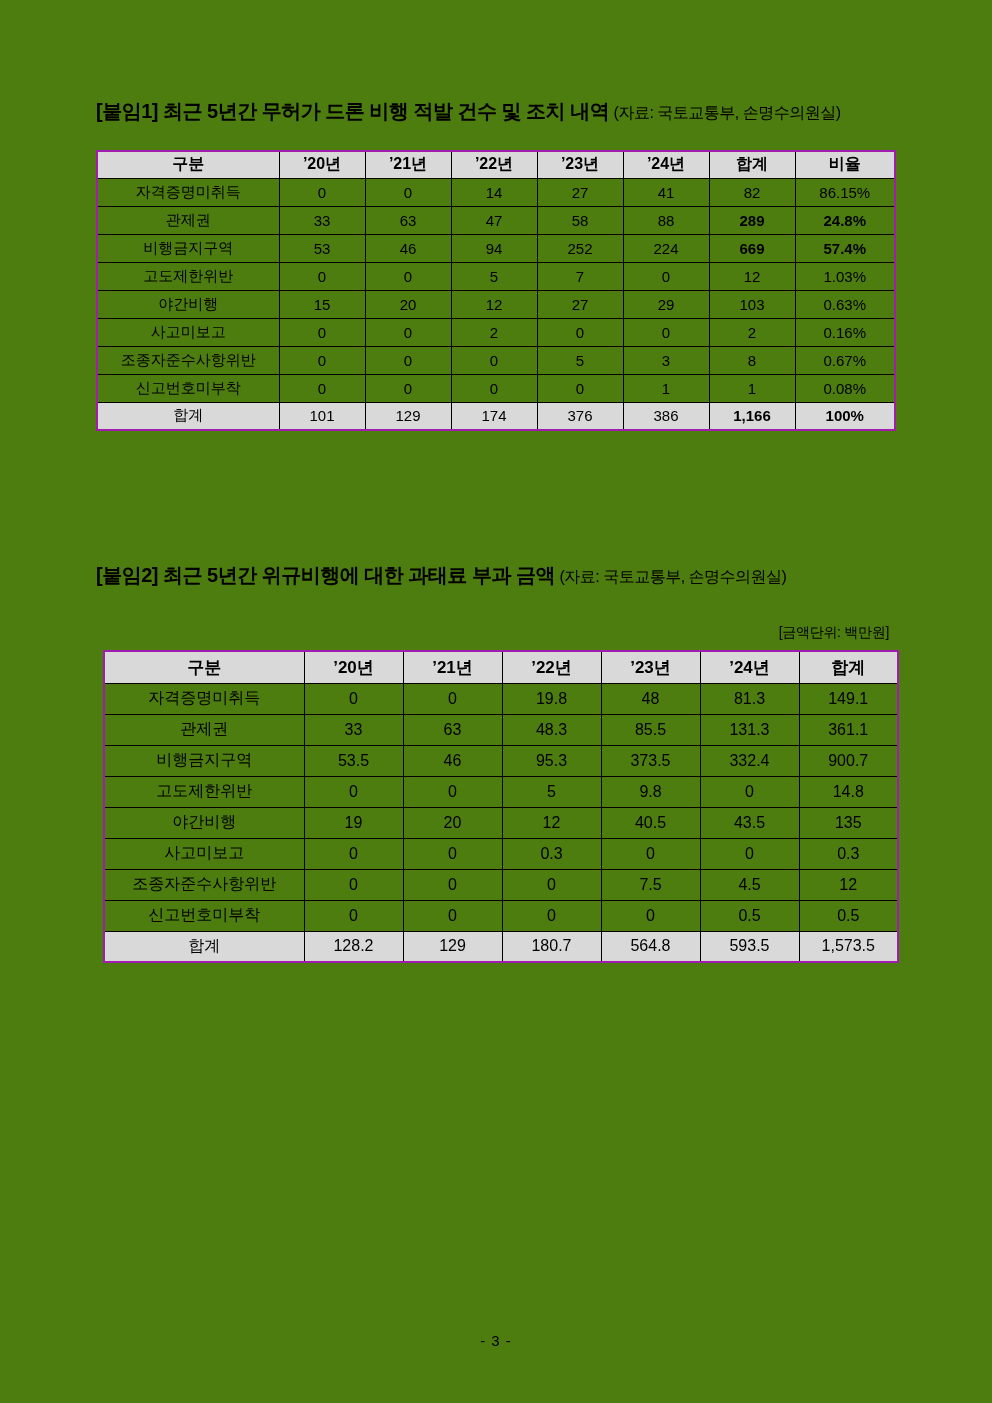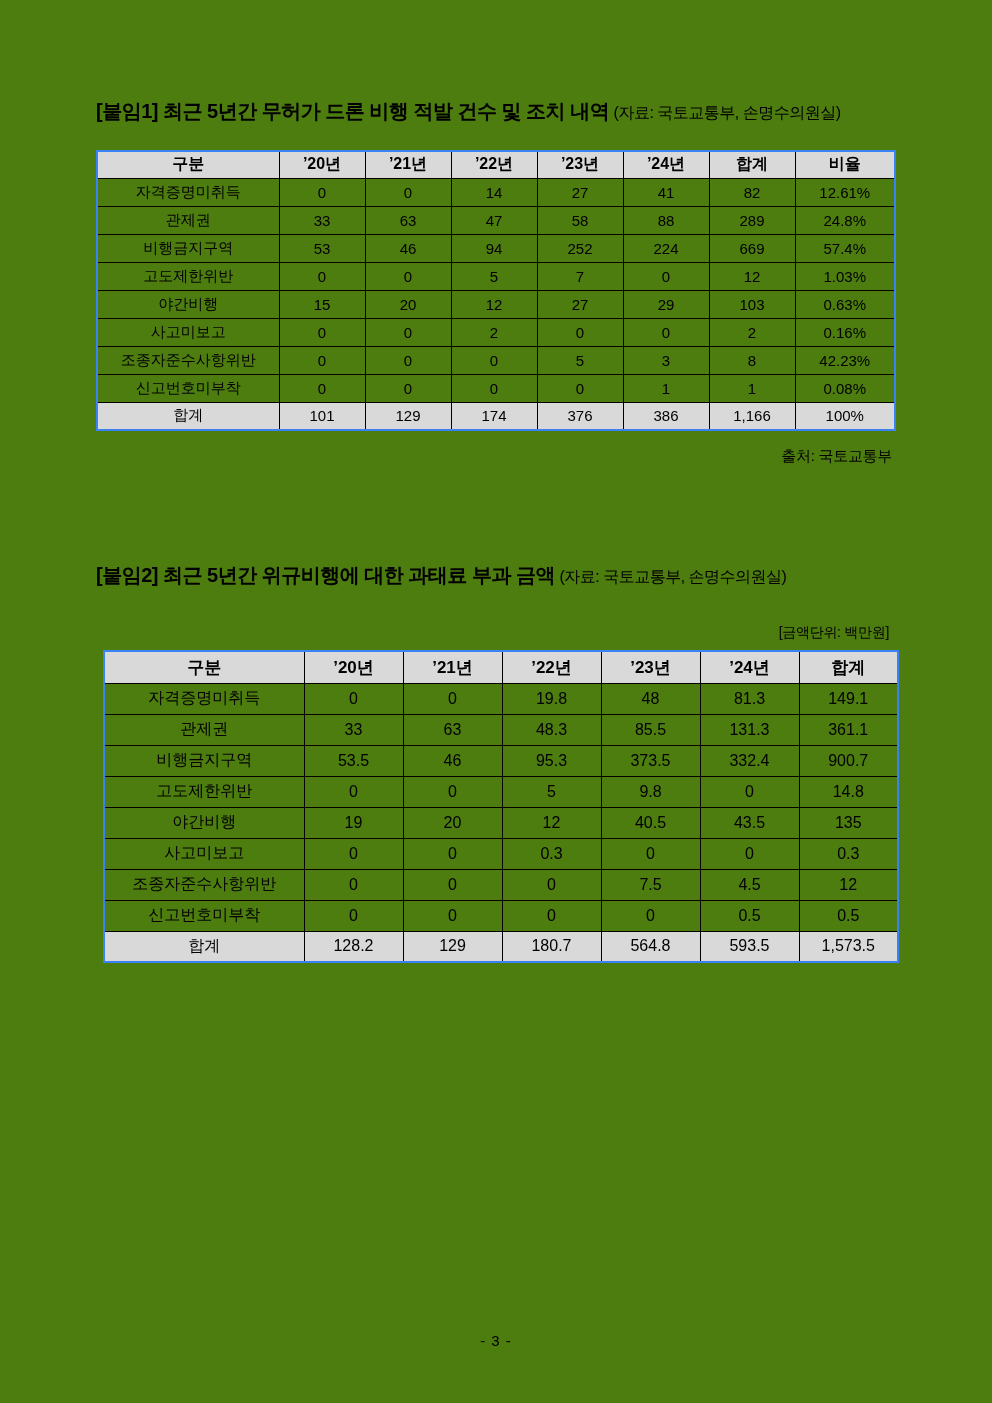--- a/index.html
+++ b/index.html
@@ -15,25 +15,25 @@
   .section { position: absolute; }
   #sec1 { left: 96px; top: 96px; width: 798px; }
   #sec2 { left: 96px; top: 560px; width: 801px; }
 
   .title-line { white-space: nowrap; line-height: 30px; }
   .title-main { font-size: 20px; font-weight: 800; letter-spacing: -0.5px; }
   .title-sub  { font-size: 16px; font-weight: 400; letter-spacing: -0.5px; }
 
   table { border-collapse: collapse; table-layout: fixed; }
   table, th, td { border: 1px solid #000; }
-  table { border: 2px solid #3b82f6; }
+  table { border: 2px solid #a21caf; }
   th, td { text-align: center; vertical-align: middle; overflow: hidden; }
   thead th { background: #d9d9d9; font-weight: 700; }
   tr.total td { background: #d9d9d9; }
-  td.b { font-weight: 400; }
+  td.b { font-weight: 700; }
 
   
   .t1 { width: 797px; margin-top: 22px; font-size: 15px; }
   .t1 thead tr { height: 27px; }
   .t1 tbody tr { height: 28px; }
   .t1 thead th { font-size: 16px; }
   .t1 col.c-label { width: 182px; }
   .t1 col.c-year  { width: 86px; }
   .t1 col.c-sum   { width: 86px; }
   .t1 col.c-ratio { width: 100px; }
@@ -96,21 +96,21 @@
         </thead>
         <tbody>
           <tr>
             <td>자격증명미취득</td>
             <td>0</td>
             <td>0</td>
             <td>14</td>
             <td>27</td>
             <td>41</td>
             <td>82</td>
-            <td>12.61%</td>
+            <td>86.15%</td>
           </tr>
           <tr>
             <td>관제권</td>
             <td>33</td>
             <td>63</td>
             <td>47</td>
             <td>58</td>
             <td>88</td>
             <td class="b">289</td>
             <td class="b">24.8%</td>
@@ -156,21 +156,21 @@
             <td>0.16%</td>
           </tr>
           <tr>
             <td>조종자준수사항위반</td>
             <td>0</td>
             <td>0</td>
             <td>0</td>
             <td>5</td>
             <td>3</td>
             <td>8</td>
-            <td>42.23%</td>
+            <td>0.67%</td>
           </tr>
           <tr>
             <td>신고번호미부착</td>
             <td>0</td>
             <td>0</td>
             <td>0</td>
             <td>0</td>
             <td>1</td>
             <td>1</td>
             <td>0.08%</td>
@@ -180,21 +180,20 @@
             <td>101</td>
             <td>129</td>
             <td>174</td>
             <td>376</td>
             <td>386</td>
             <td class="b">1,166</td>
             <td class="b">100%</td>
           </tr>
         </tbody>
       </table>
-    <div class="right-note">출처: 국토교통부</div>
   </section>
 
   <section class="section" id="sec2">
     <div class="title-line">
       <span class="title-main">[붙임2] 최근 5년간 위규비행에 대한 과태료 부과 금액</span>
       <span class="title-sub">(자료: 국토교통부, 손명수의원실)</span>
     </div>
     <div class="unit-note">[금액단위: 백만원]</div>
     <table class="t2">
       <colgroup>

